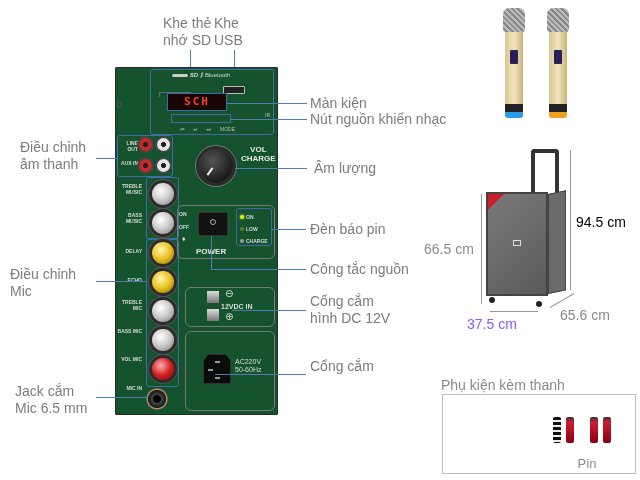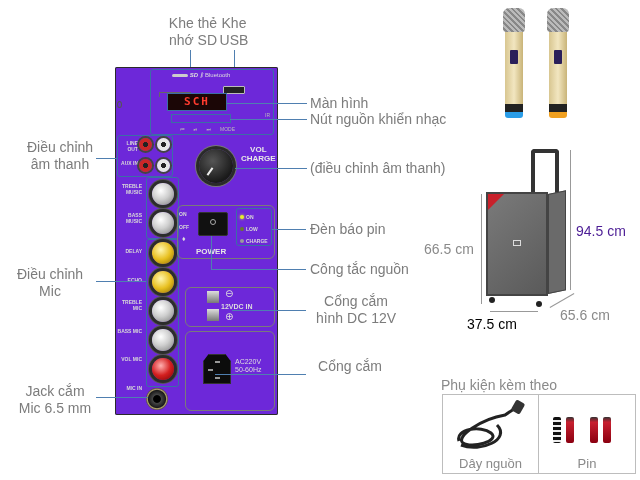--- a/index.html
+++ b/index.html
@@ -1,25 +1,25 @@
 <!DOCTYPE html>
 <html><head>
 <meta charset="utf-8">
 <style>
   * { box-sizing: border-box; margin: 0; padding: 0; }
   html, body { width: 640px; height: 480px; background: #ffffff; overflow: hidden; }
   body { position: relative; font-family: "Liberation Sans", "DejaVu Sans", sans-serif; color: #7a7a7a; }
   .abs { position: absolute; }
   .lbl { font-size: 14px; line-height: 17px; color: #7c7c7c; white-space: nowrap; }
-  .lbl.c { text-align: center; }
+  .lbl.c { }
   .line { position: absolute; background: #4f7fb0; }
   .vline { position: absolute; width: 1px; background: #4f7fb0; }
 
   
-  .panel { position: absolute; left: 115px; top: 67px; width: 163px; height: 348px; background: #6d28d9; border-radius: 2px; box-shadow: inset 0 0 0 1px #2a2a2a; }
+  .panel { position: absolute; left: 115px; top: 67px; width: 163px; height: 348px; background: #14532d; border-radius: 2px; box-shadow: inset 0 0 0 1px #2a2a2a; }
   .box { position: absolute; border: 1px solid #3b6ea6; border-radius: 3px; }
   .gbox { position: absolute; border: 1px solid #7a7a7a; border-radius: 6px; }
   .tiny { position: absolute; font-size: 5px; line-height: 6px; color: #d8d8d8; font-weight: bold; text-align: right; font-family: "Liberation Sans", sans-serif; }
   .knob { position: absolute; width: 22px; height: 22px; border-radius: 50%; background: radial-gradient(circle at 40% 35%, #ffffff 0%, #cfcfcf 45%, #7a7a7a 100%); box-shadow: 0 0 0 3px #2c2c2c, 0 0 0 4px #555; }
   .knob.yellow { background: radial-gradient(circle at 40% 35%, #fff7b0 0%, #e8c020 50%, #8a6a00 100%); }
   .knob.red { background: radial-gradient(circle at 40% 35%, #ffb0b0 0%, #d42020 50%, #7a0000 100%); }
   .rca { position: absolute; width: 13px; height: 13px; border-radius: 50%; box-shadow: 0 0 0 2px #444; }
   .rca.red { background: radial-gradient(circle, #222 0 25%, #c82828 30% 100%); }
   .rca.white { background: radial-gradient(circle, #222 0 25%, #e6e6e6 30% 100%); }
   .display { position: absolute; left: 167px; top: 93px; width: 60px; height: 18px; background: #1b0606; border: 1px solid #3b6ea6; color: #ff3b2f; font-family: "DejaVu Sans Mono", monospace; font-weight: bold; font-size: 11px; letter-spacing: 2px; text-align: center; line-height: 16px; }
@@ -135,27 +135,27 @@
   </div>
   <div class="abs" style="left:120px;top:291px;font-size:7px;color:#ddd;line-height:8px;">
     <div>AC220V</div>
     <div>50-60Hz</div>
   </div>
 </div>
 
 <div class="display">SCH</div>
 
 <div class="line" style="left:227px;top:103px;width:80px;height:1px;"></div>
-<div class="abs lbl" style="left:310px;top:95px;">Màn hình</div>
+<div class="abs lbl" style="left:310px;top:95px;">Màn kiện</div>
 <div class="line" style="left:230px;top:119px;width:77px;height:1px;"></div>
 <div class="abs lbl" style="left:310px;top:111px;">Nút nguồn khiển nhạc</div>
 
 <div class="line" style="left:235px;top:168px;width:72px;height:1px;"></div>
 <div class="abs lbl" style="left:310px;top:160px;">
-  <div>(điều chỉnh âm thanh)</div>
+  <div style="padding-left:4px;">Âm lượng</div>
 </div>
 
 <div class="line" style="left:272px;top:229px;width:34px;height:1px;"></div>
 <div class="abs lbl" style="left:310px;top:221px;">Đèn báo pin</div>
 
 <div class="vline" style="left:211px;top:236px;height:33px;"></div>
 <div class="line" style="left:211px;top:269px;width:95px;height:1px;"></div>
 <div class="abs lbl" style="left:310px;top:261px;">Công tắc nguồn</div>
 
 <div class="line" style="left:232px;top:310px;width:74px;height:1px;"></div>
@@ -210,34 +210,26 @@
 <div class="abs" style="left:548px;top:194px;width:18px;height:100px;background:#6a6a6a;transform:skewY(-12deg);transform-origin:top left;border:1px solid #444;"></div>
 <div class="abs" style="left:489px;top:297px;width:6px;height:6px;border-radius:50%;background:#222;"></div>
 <div class="abs" style="left:536px;top:301px;width:6px;height:6px;border-radius:50%;background:#222;"></div>
 
 <div class="vline" style="left:481px;top:194px;height:110px;background:#999;"></div>
 <div class="vline" style="left:570px;top:150px;height:140px;background:#999;"></div>
 <div class="abs" style="left:490px;top:311px;width:48px;height:1px;background:#999;"></div>
 <div class="abs" style="left:548px;top:300px;width:28px;height:1px;background:#999;transform:rotate(-30deg);"></div>
 
 <div class="abs lbl" style="left:424px;top:241px;color:#8a8a8a;">66.5 cm</div>
-<div class="abs lbl" style="left:576px;top:223px;color:#4c1d95;">94.5 cm</div>
-<div class="abs lbl" style="left:467px;top:316px;color:#000000;">37.5 cm</div>
+<div class="abs lbl" style="left:576px;top:214px;color:#000000;">94.5 cm</div>
+<div class="abs lbl" style="left:467px;top:316px;color:#8b5cf6;">37.5 cm</div>
 <div class="abs lbl" style="left:560px;top:307px;color:#8a8a8a;">65.6 cm</div>
 
-<div class="abs lbl" style="left:441px;top:377px;color:#8a8a8a;">Phụ kiện kèm theo</div>
+<div class="abs lbl" style="left:441px;top:377px;color:#8a8a8a;">Phụ kiện kèm thanh</div>
 <div class="acc-box">
-  <div class="acc-cell" style="left:0;width:96px;border-right:1px solid #bdbdbd;">
-    <svg class="abs" style="left:8px;top:4px;" width="80" height="54" viewBox="0 0 80 54">
-      <path d="M8 42 C 4 30, 30 26, 40 34 C 50 42, 20 50, 12 44 C 4 38, 30 20, 54 16 L 66 8" stroke="#222" stroke-width="3" fill="none"></path>
-      <path d="M10 46 C 30 54, 60 40, 46 26" stroke="#222" stroke-width="3" fill="none"></path>
-      <rect x="62" y="2" width="10" height="12" rx="2" transform="rotate(30 67 8)" fill="#333"></rect>
-    </svg>
-    <div class="acc-cap">Dây nguồn</div>
-  </div>
   <div class="acc-cell" style="left:96px;width:96px;">
     <div class="battery" style="left:14px;top:22px;background:repeating-linear-gradient(#111 0 3px,#eee 3px 5px);"></div>
     <div class="battery" style="left:27px;top:22px;background:linear-gradient(#333,#c82030 20%,#8a0010);"></div>
     <div class="battery" style="left:51px;top:22px;background:linear-gradient(#333,#c82030 20%,#8a0010);"></div>
     <div class="battery" style="left:64px;top:22px;background:linear-gradient(#333,#c82030 20%,#8a0010);"></div>
     <div class="acc-cap">Pin</div>
   </div>
 </div>
 
 </body></html>

